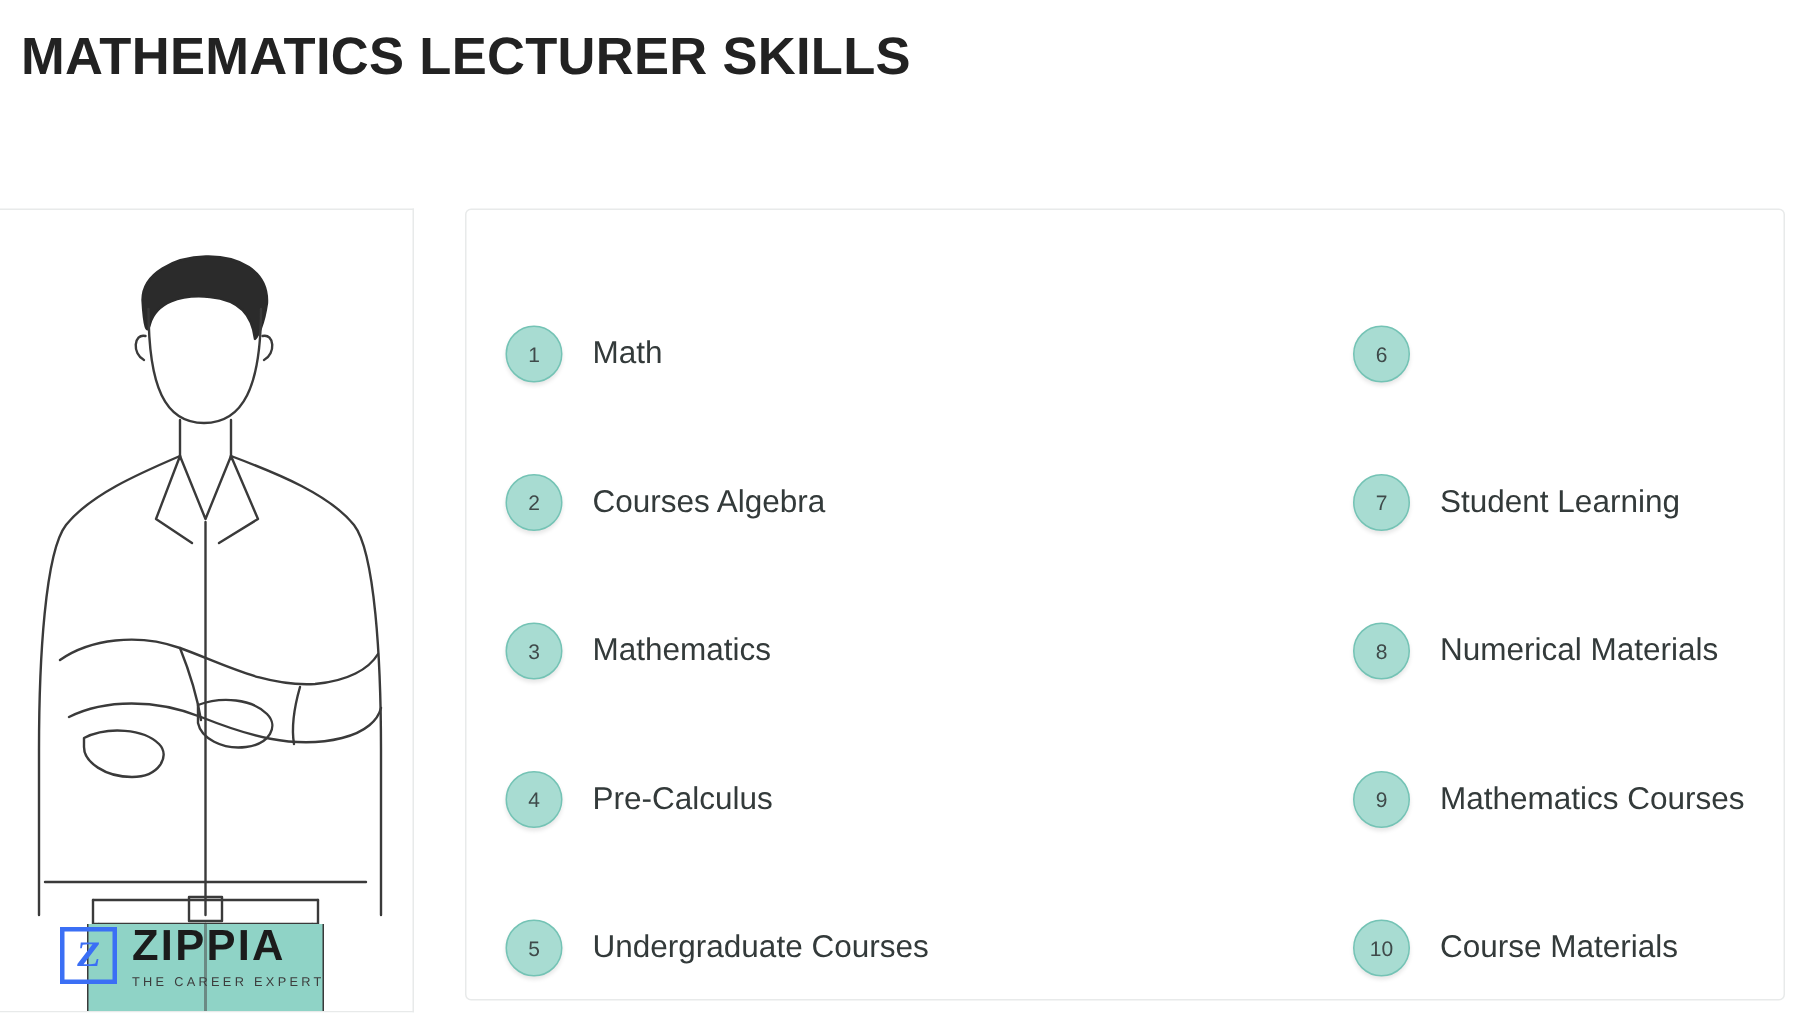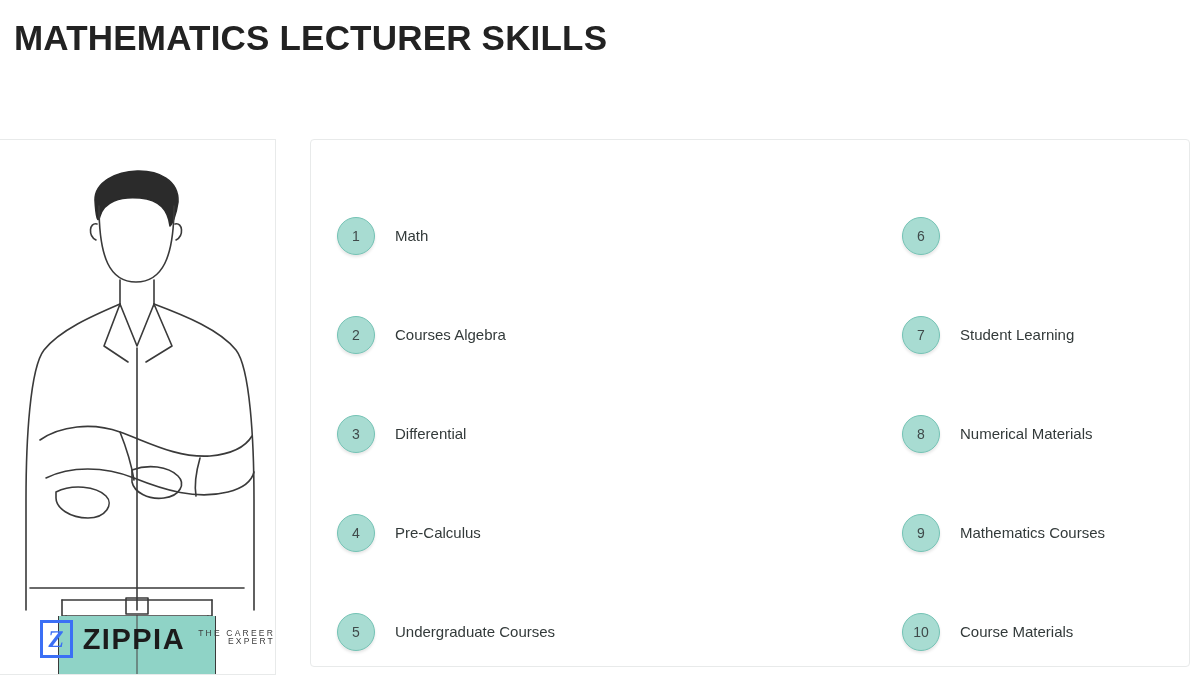--- a/index.html
+++ b/index.html
@@ -48,21 +48,21 @@
     display: flex; align-items: center; justify-content: center;
   }
   .brand-mark span {
     font-family: "Liberation Serif", serif;
     font-weight: bold;
     font-size: 24px;
     color: #3b6ff5;
     line-height: 1;
     transform: skewX(-6deg);
   }
-  .brand-text { display: flex; flex-direction: row; line-height: 1; }
+  .brand-text { display: flex; flex-direction: column; line-height: 1; }
   .brand-name {
     font-size: 29px;
     font-weight: bold;
     letter-spacing: 1.5px;
     color: #1b1b1b;
   }
   .brand-tag {
     font-size: 8.5px;
     letter-spacing: 2.2px;
     color: #3c3c3c;
@@ -100,21 +100,21 @@
     width: 38px; height: 38px;
     border-radius: 50%;
     background: #a8dcd2;
     border: 1px solid #74c3b5;
     color: #3f4a4a;
     font-size: 14px;
     display: flex; align-items: center; justify-content: center;
     box-shadow: 0 2px 3px rgba(0,0,0,0.10);
   }
   .skill-label {
-    font-size: 15px;
+    font-size: 21px;
     color: #333a3a;
     white-space: nowrap;
   }
 </style>
 </head>
 <body>
 
 <div id="page">
 
   <div class="title">Mathematics Lecturer Skills</div>
@@ -187,21 +187,21 @@
         <div class="skill">
           <div class="bullet">1</div>
           <div class="skill-label">Math</div>
         </div>
         <div class="skill">
           <div class="bullet">2</div>
           <div class="skill-label">Courses Algebra</div>
         </div>
         <div class="skill">
           <div class="bullet">3</div>
-          <div class="skill-label">Differential</div>
+          <div class="skill-label">Mathematics</div>
         </div>
         <div class="skill">
           <div class="bullet">4</div>
           <div class="skill-label">Pre-Calculus</div>
         </div>
         <div class="skill">
           <div class="bullet">5</div>
           <div class="skill-label">Undergraduate Courses</div>
         </div>
 

